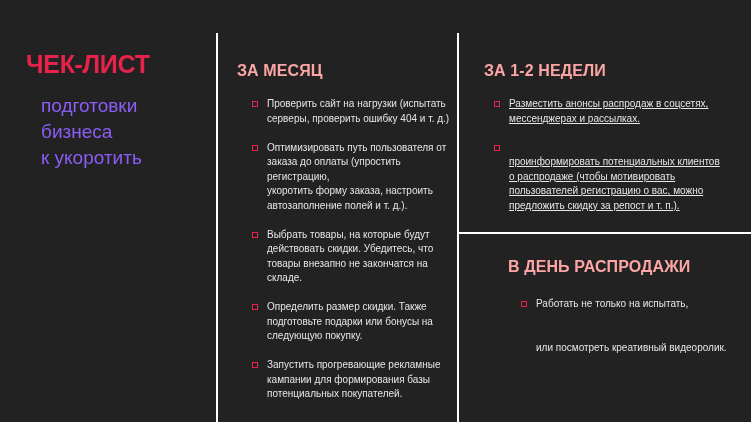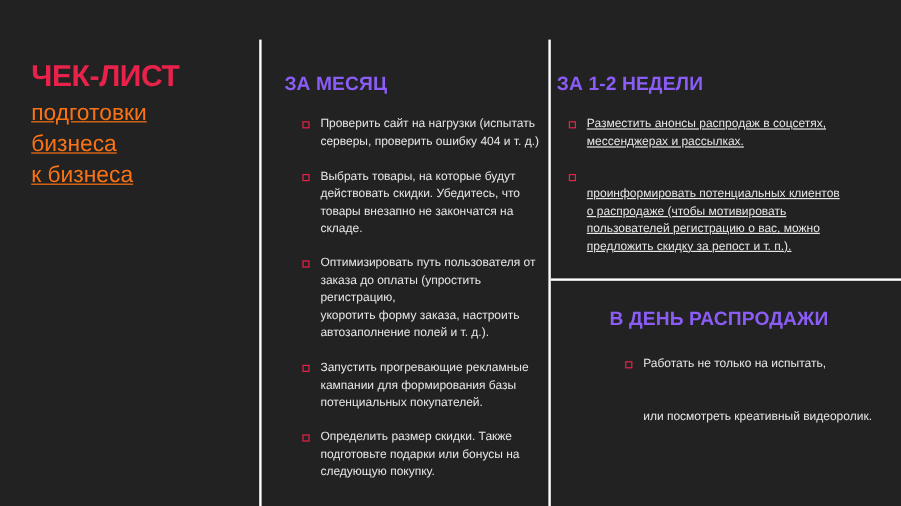--- a/index.html
+++ b/index.html
@@ -47,34 +47,33 @@
     }
     .title-main {
       color: #e8224a;
       font-weight: bold;
       font-size: 25px;
       letter-spacing: -0.3px;
       line-height: 28px;
       margin: 0 0 4px 0;
     }
     .title-sub {
-      color: #f97316;
+      color: #8b5cf6;
       font-size: 19px;
       line-height: 26px;
-      margin: 0;
-      text-decoration: underline;
+      margin: 15px;
     }
     .title-sub span { display: block; }
 
     
     .section {
       position: absolute;
     }
     .section-head {
-      color: #8b5cf6;
+      color: #fca5a5;
       font-weight: bold;
       font-size: 16px;
       line-height: 20px;
       letter-spacing: 0.1px;
       margin: 0;
     }
     .items {
       list-style: none;
       margin: 0;
       padding: 0;
@@ -93,77 +92,77 @@
       width: 4px;
       height: 4px;
       border: 1.5px solid #e8224a;
       box-sizing: content-box;
     }
 
     .sec-month { left: 237px; top: 61px; width: 215px; }
     .sec-month .items { position: absolute; left: 15px; top: 36px; width: 200px; }
     .sec-month .item { margin-bottom: 14.5px; }
 
-    .sec-weeks { left: 464px; top: 61px; width: 260px; }
+    .sec-weeks { left: 484px; top: 61px; width: 260px; }
     .sec-weeks .items { position: absolute; left: 10px; top: 36px; width: 240px; }
     .sec-weeks .item { margin-bottom: 14.5px; text-decoration: underline; }
 
     .sec-day { left: 508px; top: 257px; width: 260px; }
     .sec-day .items { position: absolute; left: 13px; top: 40px; width: 240px; }
   </style>
 </head>
 <body>
 
 <div class="slide">
 
   <div class="vline vline-1"></div>
   <div class="vline vline-2"></div>
   <div class="hline"></div>
 
   <div class="title-block">
     <h1 class="title-main">ЧЕК-ЛИСТ</h1>
     <p class="title-sub">
       <span>подготовки</span>
       <span>бизнеса</span>
-      <span>к бизнеса</span>
+      <span>к укоротить</span>
     </p>
   </div>
 
   <div class="section sec-month">
     <h2 class="section-head">ЗА МЕСЯЦ</h2>
     <ul class="items">
       <li class="item">
         <span class="bullet"></span>
         <span>Проверить сайт на нагрузки (испытать</span><br>
         <span>серверы, проверить ошибку 404 и т. д.)</span>
       </li>
       <li class="item">
         <span class="bullet"></span>
-        <span>Выбрать товары, на которые будут</span><br>
-        <span>действовать скидки. Убедитесь, что</span><br>
-        <span>товары внезапно не закончатся на складе.</span>
-      </li>
-      <li class="item">
-        <span class="bullet"></span>
         <span>Оптимизировать путь пользователя от</span><br>
         <span>заказа до оплаты (упростить регистрацию,</span><br>
         <span>укоротить форму заказа, настроить</span><br>
         <span>автозаполнение полей и т. д.).</span>
       </li>
       <li class="item">
         <span class="bullet"></span>
-        <span>Запустить прогревающие рекламные</span><br>
-        <span>кампании для формирования базы</span><br>
-        <span>потенциальных покупателей.</span>
+        <span>Выбрать товары, на которые будут</span><br>
+        <span>действовать скидки. Убедитесь, что</span><br>
+        <span>товары внезапно не закончатся на складе.</span>
       </li>
       <li class="item">
         <span class="bullet"></span>
         <span>Определить размер скидки. Также</span><br>
         <span>подготовьте подарки или бонусы на</span><br>
         <span>следующую покупку.</span>
+      </li>
+      <li class="item">
+        <span class="bullet"></span>
+        <span>Запустить прогревающие рекламные</span><br>
+        <span>кампании для формирования базы</span><br>
+        <span>потенциальных покупателей.</span>
       </li>
     </ul>
   </div>
 
   <div class="section sec-weeks">
     <h2 class="section-head">ЗА 1-2 НЕДЕЛИ</h2>
     <ul class="items">
       <li class="item">
         <span class="bullet"></span>
         <span>Разместить анонсы распродаж в соцсетях,</span><br>

